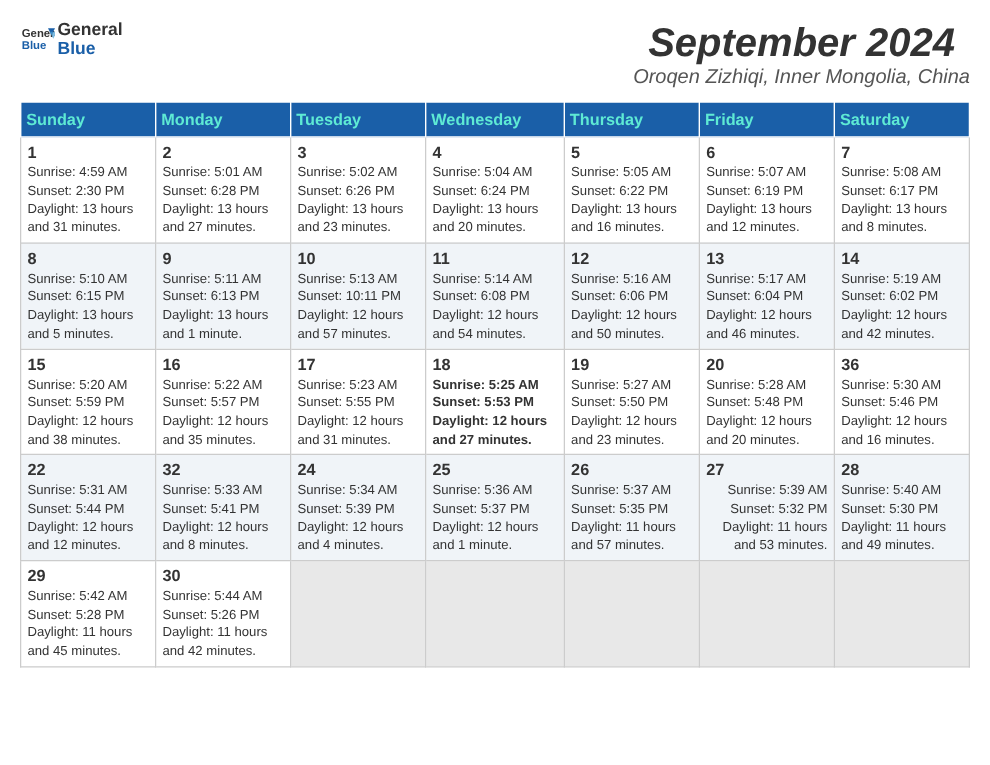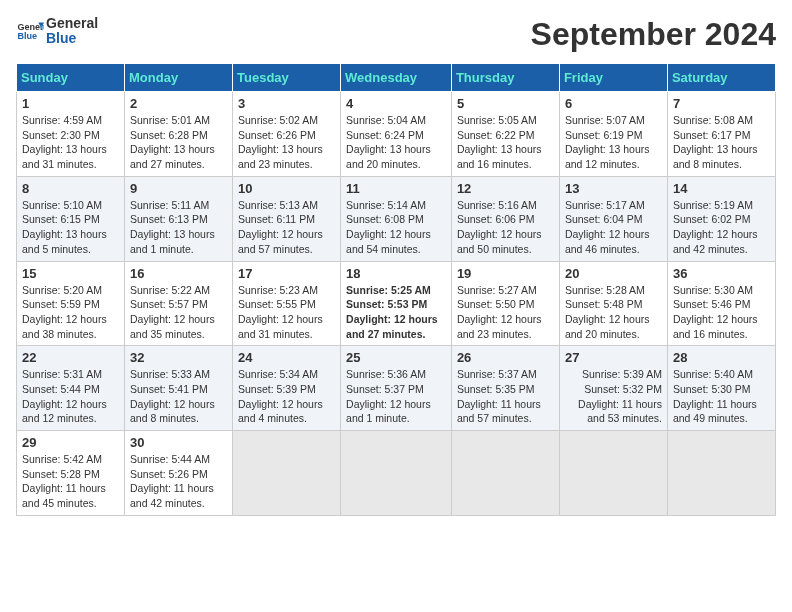--- a/index.html
+++ b/index.html
@@ -20,20 +20,21 @@
       display: flex;
       align-items: center;
       gap: 2px;
     }
     .logo-icon {
       width: 28px;
       height: 28px;
     }
     .title-section {
       text-align: center;
+      font-style: italic;
     }
     .main-title {
       font-size: 32px;
       font-weight: bold;
       color: #333;
     }
     .subtitle {
       font-size: 16px;
       color: #555;
     }
@@ -88,20 +89,21 @@
       <polygon points="32,8 40,8 36,16" fill="#1a5fa8"></polygon>
       <polygon points="34,12 42,12 38,20" fill="#4a9fd4" opacity="0.7"></polygon>
     </svg>
     <div style="display:flex; flex-direction:column; line-height:1.1;">
       <span style="font-size:14px; font-weight:bold; color:#333;">General</span>
       <span style="font-size:14px; font-weight:bold; color:#1a5fa8;">Blue</span>
     </div>
   </div>
   <div class="title-section">
     <div class="main-title">September 2024</div>
+    <div class="subtitle">Oroqen Zizhiqi, Inner Mongolia, China</div>
   </div>
 </div>
 
 <table class="calendar">
   <thead>
     <tr>
     <th>Sunday</th>
         <th>Monday</th>
         <th>Tuesday</th>
         <th>Wednesday</th>
@@ -173,21 +175,21 @@
         <td>
           <div class="day-number">9</div>
           <div class="day-info" style="white-space: pre-line;">Sunrise: 5:11 AM
 Sunset: 6:13 PM
 Daylight: 13 hours
 and 1 minute.</div>
         </td>
         <td>
           <div class="day-number">10</div>
           <div class="day-info" style="white-space: pre-line;">Sunrise: 5:13 AM
-Sunset: 6:11 PM
+Sunset: 10:11 PM
 Daylight: 12 hours
 and 57 minutes.</div>
         </td>
         <td>
           <div class="day-number">11</div>
           <div class="day-info" style="white-space: pre-line;">Sunrise: 5:14 AM
 Sunset: 6:08 PM
 Daylight: 12 hours
 and 54 minutes.</div>
         </td>

